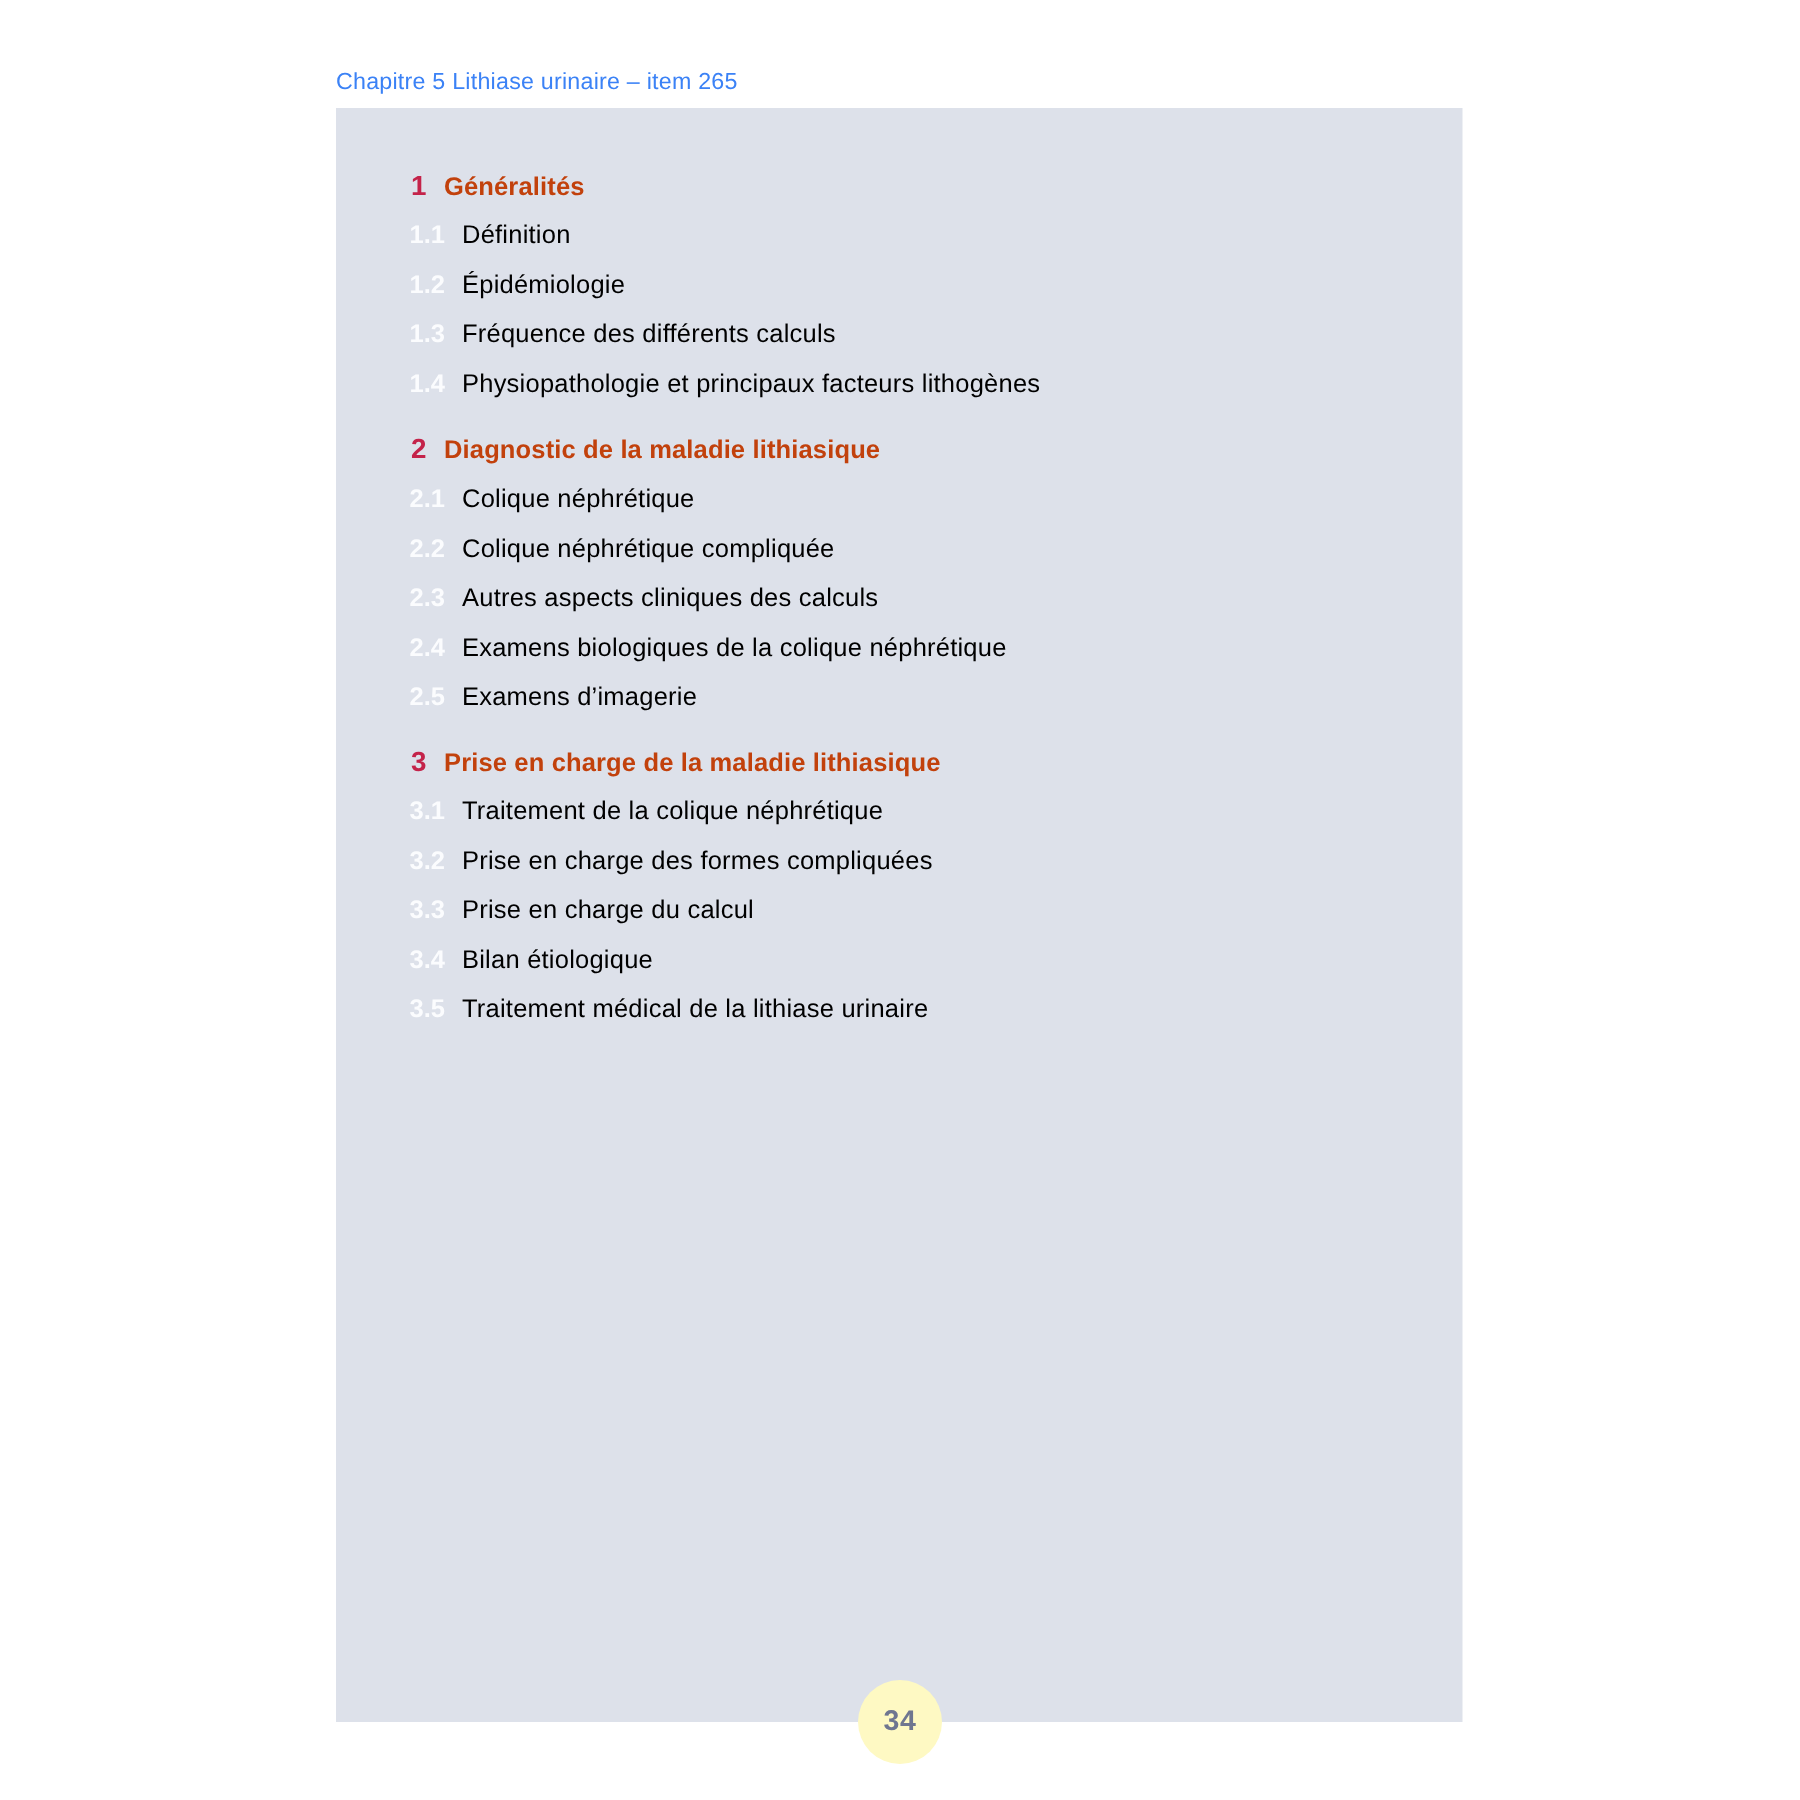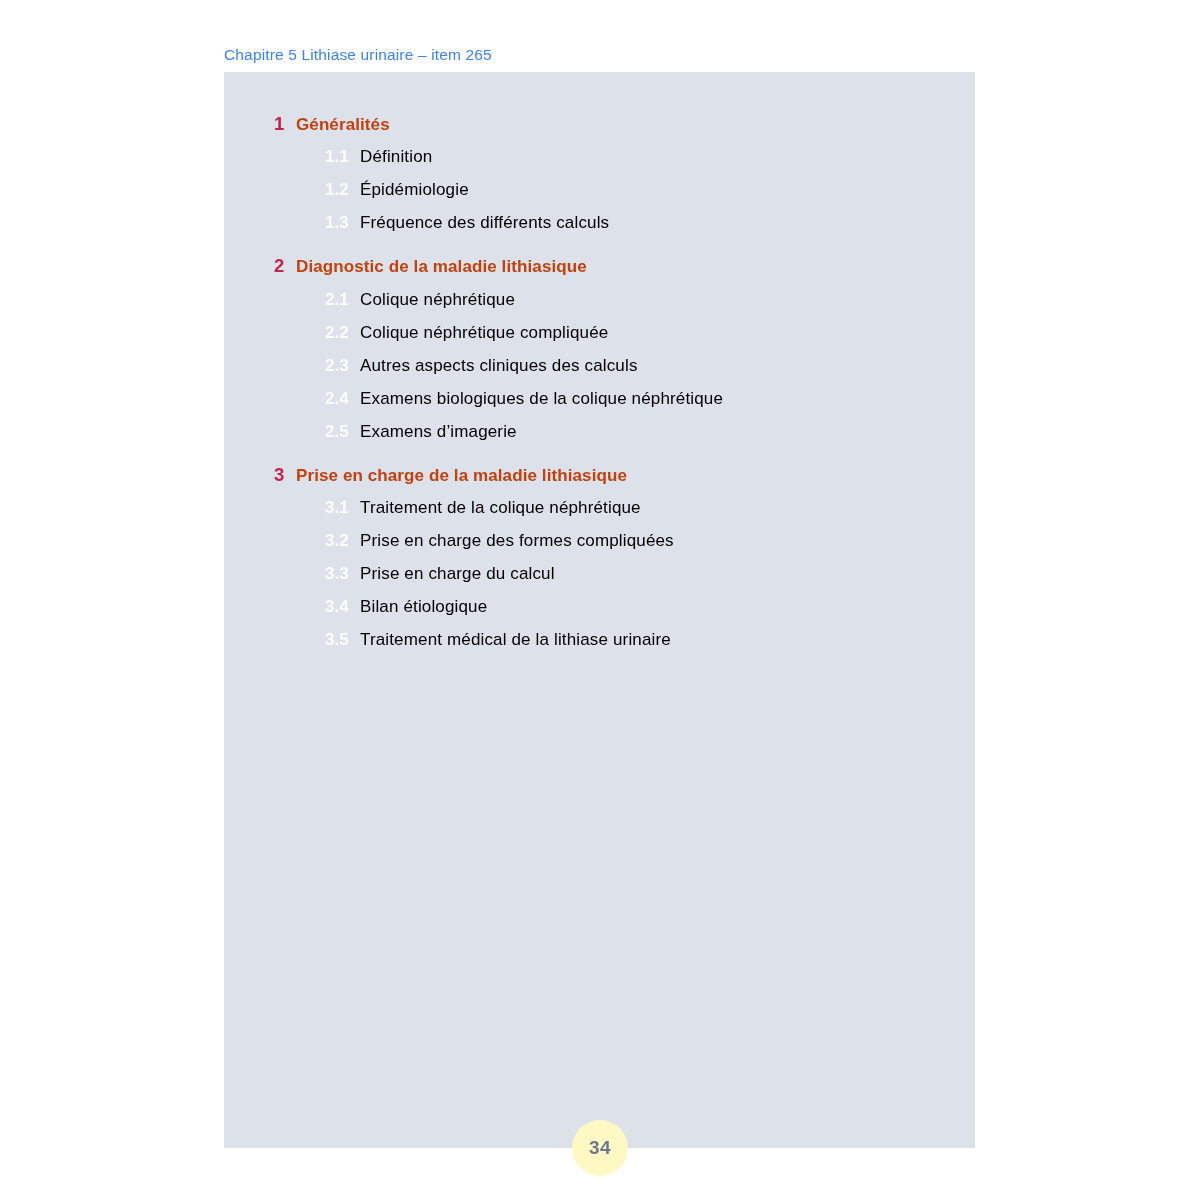--- a/index.html
+++ b/index.html
@@ -91,21 +91,21 @@
     font-size: 17px;
     font-weight: bold;
     color: #c2410c;
     line-height: 1.25;
     letter-spacing: 0.1px;
   }
 
   .sub-item {
     display: flex;
     align-items: baseline;
-    padding-left: 101px;
+    padding-left: 49px;
     height: 33px;
   }
 
   .sub-num {
     flex: 0 0 auto;
     width: 35px;
     font-size: 17px;
     font-weight: bold;
     color: #fbfcfe;
     line-height: 1.4;
@@ -166,20 +166,24 @@
           <span class="sub-title">Définition</span>
         </div>
         <div class="sub-item">
           <span class="sub-num">1.2</span>
           <span class="sub-title">Épidémiologie</span>
         </div>
         <div class="sub-item">
           <span class="sub-num">1.3</span>
           <span class="sub-title">Fréquence des différents calculs</span>
         </div>
+        <div class="sub-item">
+          <span class="sub-num">1.4</span>
+          <span class="sub-title">Physiopathologie et principaux facteurs lithogènes</span>
+        </div>
       </div>
 
       <div class="section-gap"></div>
 
       <div class="toc-section">
         <div class="section-head">
           <span class="section-num">2</span>
           <span class="section-title">Diagnostic de la maladie lithiasique</span>
         </div>
         <div class="sub-item">

